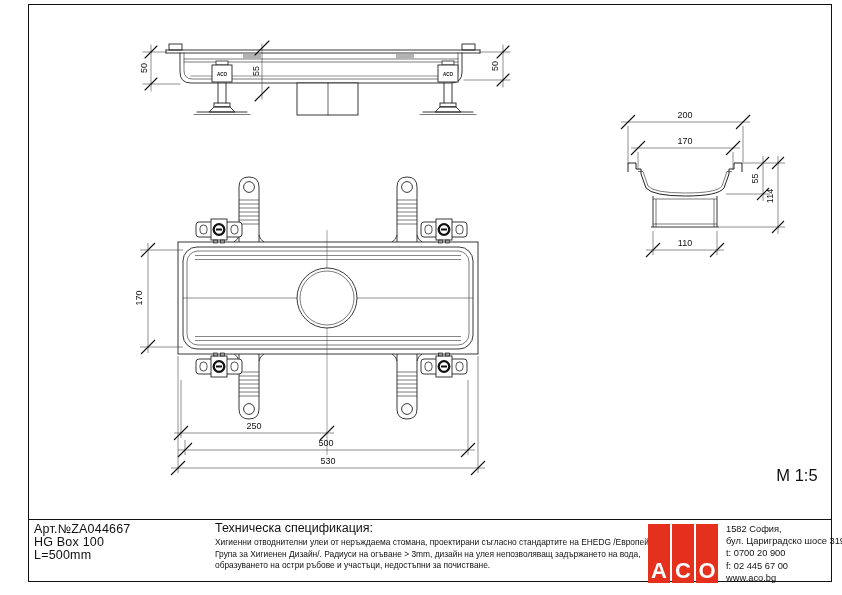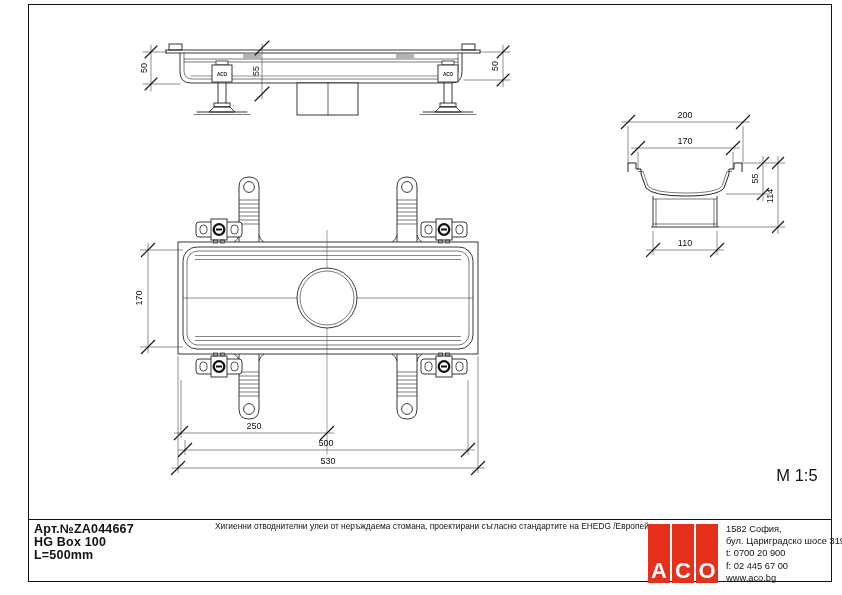--- a/index.html
+++ b/index.html
@@ -2,21 +2,21 @@
 <html><head>
 <meta charset="utf-8">
 <style>
   html,body{margin:0;padding:0;background:#fff;}
   .sheet{position:relative;width:842px;height:595px;background:#fff;overflow:hidden;
          font-family:"Liberation Sans","DejaVu Sans",sans-serif;color:#111;}
   .frame{position:absolute;left:28px;top:4px;width:804px;height:578px;border:1.6px solid #111;box-sizing:border-box;}
   svg.drawing{position:absolute;left:0;top:0;}
   svg text{font-family:"Liberation Sans","DejaVu Sans",sans-serif;fill:#111;}
   .titleblock{position:absolute;left:28px;top:519px;width:804px;height:63px;border-top:1.4px solid #111;box-sizing:border-box;}
-  .tb-left{position:absolute;left:6px;top:3px;font-size:12.5px;line-height:13px;letter-spacing:0.2px;font-weight:bold;}
+  .tb-left{position:absolute;left:6px;top:3px;font-size:12.5px;line-height:13px;letter-spacing:0.2px;}
   .tb-left div{white-space:nowrap;}
   .tb-spec{position:absolute;left:187px;top:1px;width:450px;}
   .tb-spec .spec-heading{font-size:12.5px;margin-bottom:2px;}
   .tb-spec .spec-line{font-size:8.4px;line-height:11.6px;white-space:nowrap;}
   .tb-logo{position:absolute;left:620px;top:4px;display:flex;gap:2px;height:59px;}
   .tb-logo .bar{position:relative;width:22px;height:59px;}
   .tb-logo .bar span{position:absolute;left:0;right:0;bottom:0;text-align:center;
        font-size:22px;font-weight:700;color:#fff;line-height:24px;}
   .tb-addr{position:absolute;left:698px;top:3px;font-size:9.3px;line-height:12.2px;}
   .tb-addr div{white-space:nowrap;}
@@ -261,21 +261,24 @@
   </svg>
 
   <div class="titleblock">
     <div class="tb-left">
       <div>Арт.№ZA044667</div>
       <div>HG Box 100</div>
       <div>L=500mm</div>
     </div>
 
     <div class="tb-spec">
+      <div class="spec-heading">Техническа спецификация:</div>
       <div class="spec-line">Хигиенни отводнителни улеи от неръждаема стомана, проектирани съгласно стандартите на EHEDG /Европейска</div>
+      <div class="spec-line">Група за Хигиенен Дизайн/. Радиуси на огъване &gt; 3mm, дизайн на улея непозволяващ задържането на  вода,</div>
+      <div class="spec-line">образуването на остри ръбове и участъци, недостъпни за почистване.</div>
     </div>
 
     <div class="tb-logo">
       <div class="bar" style="background: rgb(229, 48, 29);">
         <span>A</span>
       </div>
       <div class="bar" style="background: rgb(229, 48, 29);">
         <span>C</span>
       </div>
       <div class="bar" style="background: rgb(229, 48, 29);">

